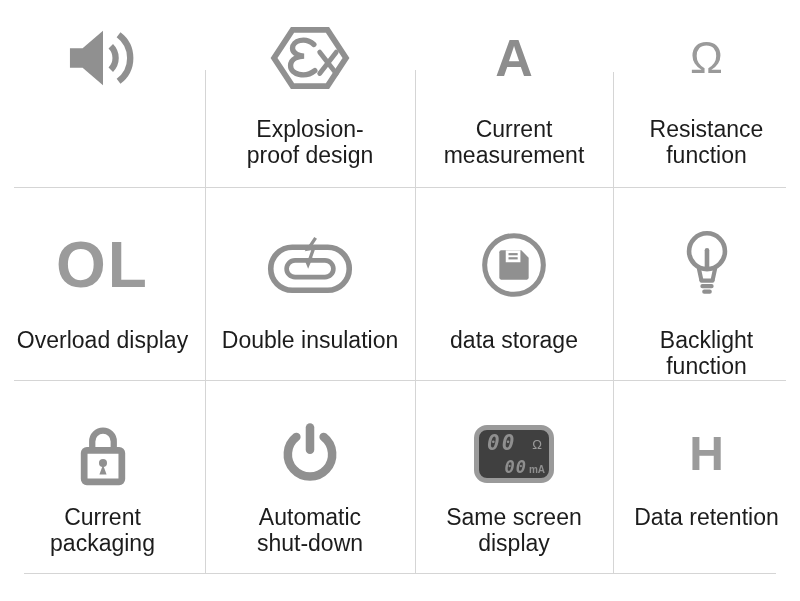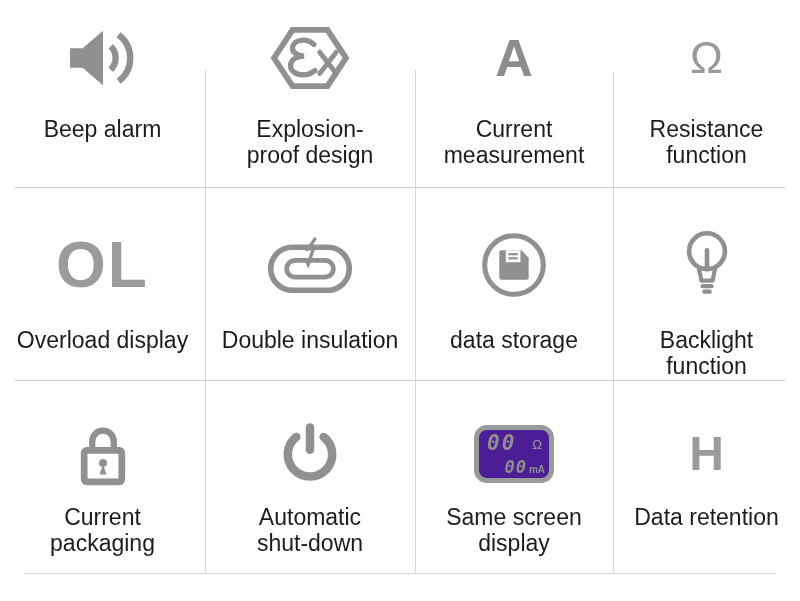--- a/index.html
+++ b/index.html
@@ -25,21 +25,21 @@
   .letter.ol{font-size:64px;color:#9b9b9b;letter-spacing:2px;}
   .letter.h{font-size:48px;color:#9b9b9b;}
   svg{display:block;}
   .stroke{fill:none;stroke:#909090;}
   .fillg{fill:#909090;}
   
   .vline{position:absolute;width:1px;background:#d5d5d5;}
   .hline{position:absolute;height:1px;background:#d5d5d5;}
   
   .lcd{position:relative;width:70px;height:48px;border:5px solid #9a9a9a;
-       border-radius:13px;background:#4c1d95;color:#8f8f8f;}
+       border-radius:13px;background:#404040;color:#8f8f8f;}
   .lcd .v1{position:absolute;left:8px;top:1px;font-family:"DejaVu Sans Mono",monospace;
            font-style:italic;font-weight:bold;font-size:21px;letter-spacing:2px;}
   .lcd .u1{position:absolute;right:7px;top:7px;font-size:13px;color:#9a9a9a;}
   .lcd .row2{position:absolute;right:4px;bottom:1px;display:flex;align-items:baseline;}
   .lcd .v2{font-family:"DejaVu Sans Mono",monospace;font-style:italic;
            font-weight:bold;font-size:17px;letter-spacing:1px;}
   .lcd .u2{font-size:10px;font-weight:bold;margin-left:2px;color:#8f8f8f;}
 </style>
 </head>
 <body>
@@ -47,23 +47,20 @@
 <div class="grid">
 
   <div class="cell r1">
     <div class="iconbox">
       <svg width="70" height="62" viewBox="0 0 72 62">
         <path class="fillg" d="M2 21 H15 L36 3 V59 L15 41 H2 Z"></path>
         <path class="stroke" stroke-width="6.5" d="M44 19 A17 17 0 0 1 44 43"></path>
         <path class="stroke" stroke-width="6.5" d="M52 7 A30 30 0 0 1 52 55"></path>
       </svg>
     </div>
-    <div class="label">
-      <span>Beep alarm</span>
-    </div>
   </div>
 
   <div class="cell r1">
     <div class="iconbox">
       <svg width="82" height="68" viewBox="0 0 84 70">
         <polygon class="stroke" stroke-width="6" points="5,35 24,6 60,6 79,35 60,64 24,64"></polygon>
         <path class="stroke" stroke-width="5.5" stroke-linecap="round" d="M46 21 C37 13 24 17 24 25 C24 31 32 33 36 33 C31 33 22 35 22 43 C22 52 37 56 47 48"></path>
         <path class="stroke" stroke-width="5" stroke-linecap="round" d="M52 29 L69 51 M69 29 L52 51"></path>
       </svg>
     </div>

